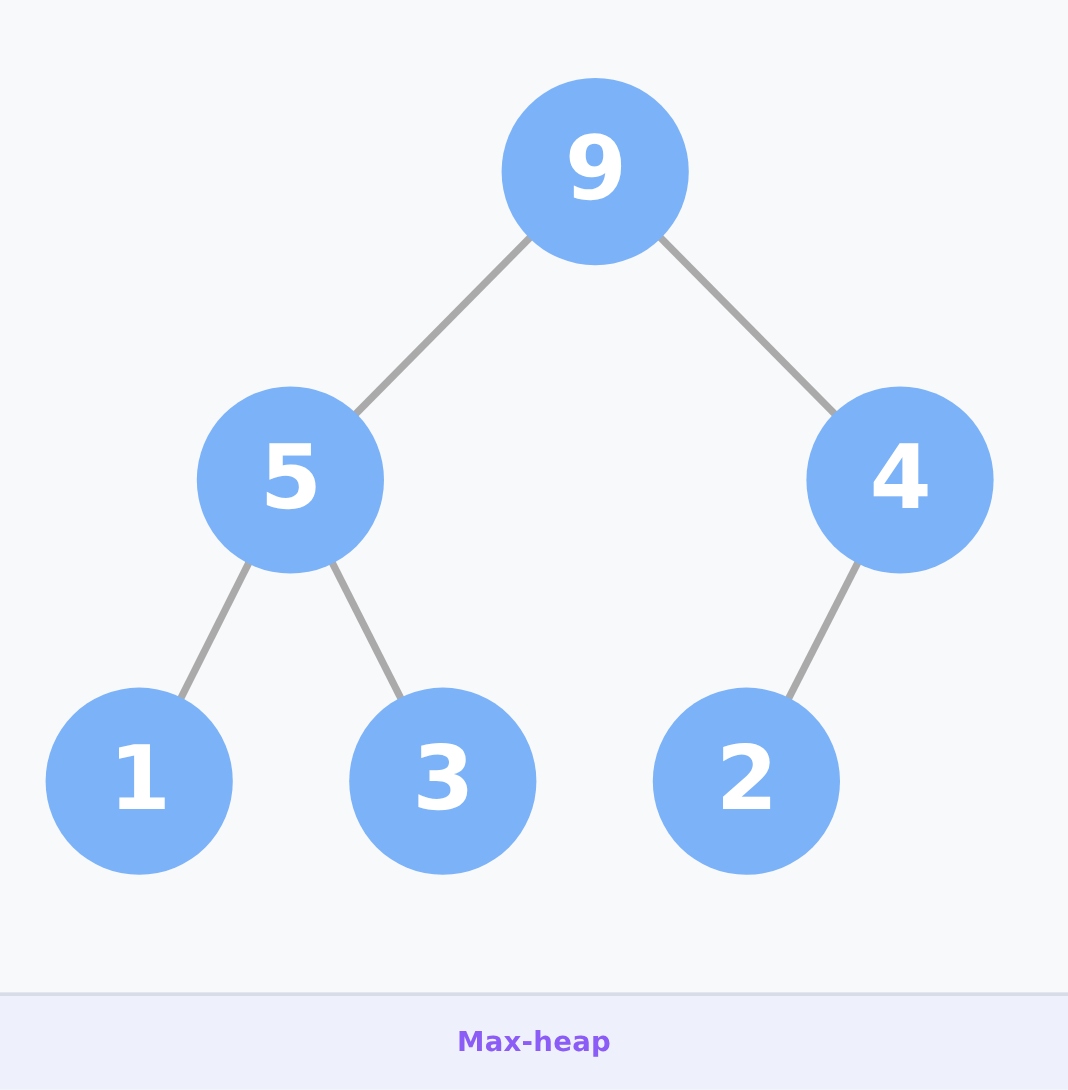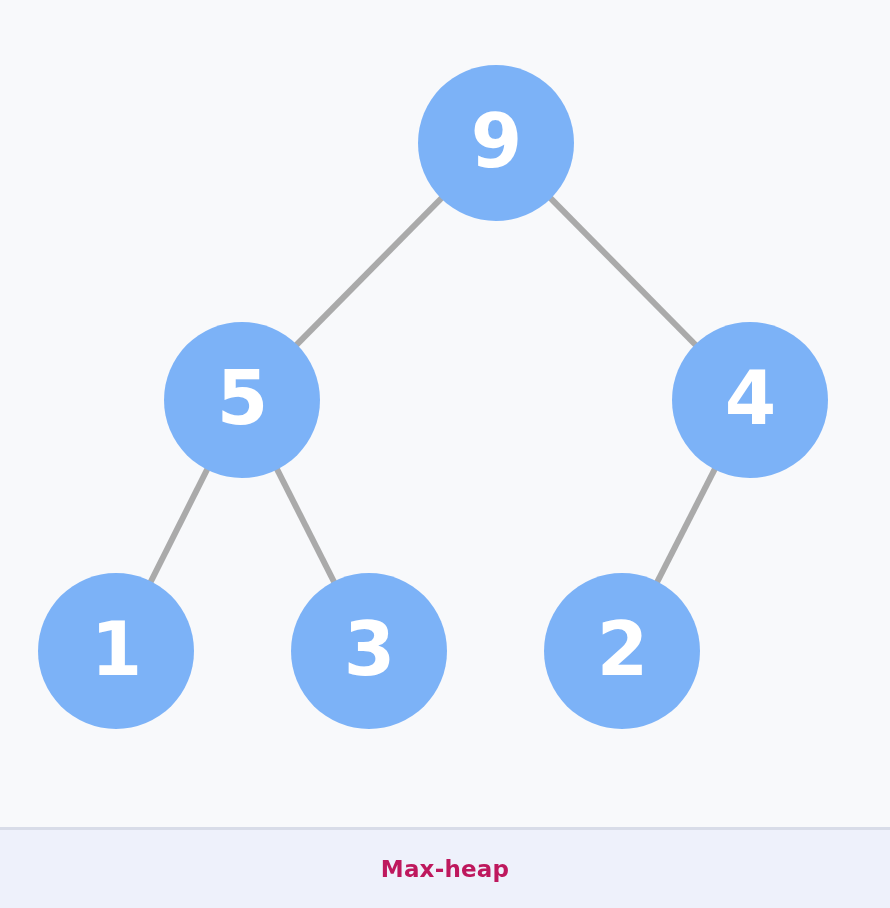--- a/index.html
+++ b/index.html
@@ -129,16 +129,16 @@
           <span class="node-value" style="color: rgb(255, 255, 255);">3</span>
         </div>
         <div class="tree-node" style="left: 544px; top: 573px; width: 156px; height: 156px; background: rgb(124, 178, 247);">
           <span class="node-value" style="color: rgb(255, 255, 255);">2</span>
         </div>
       </div>
 
   </div>
 
   <div id="caption-bar" style="background: rgb(238, 241, 251); border-top-color: rgb(216, 220, 232);">
-    <div id="caption-text" style="color: #be185d;">Max-heap</div>
+    <div id="caption-text" style="color: #8b5cf6;">Max-heap</div>
   </div>
 
 </div>
 
 </body></html>

